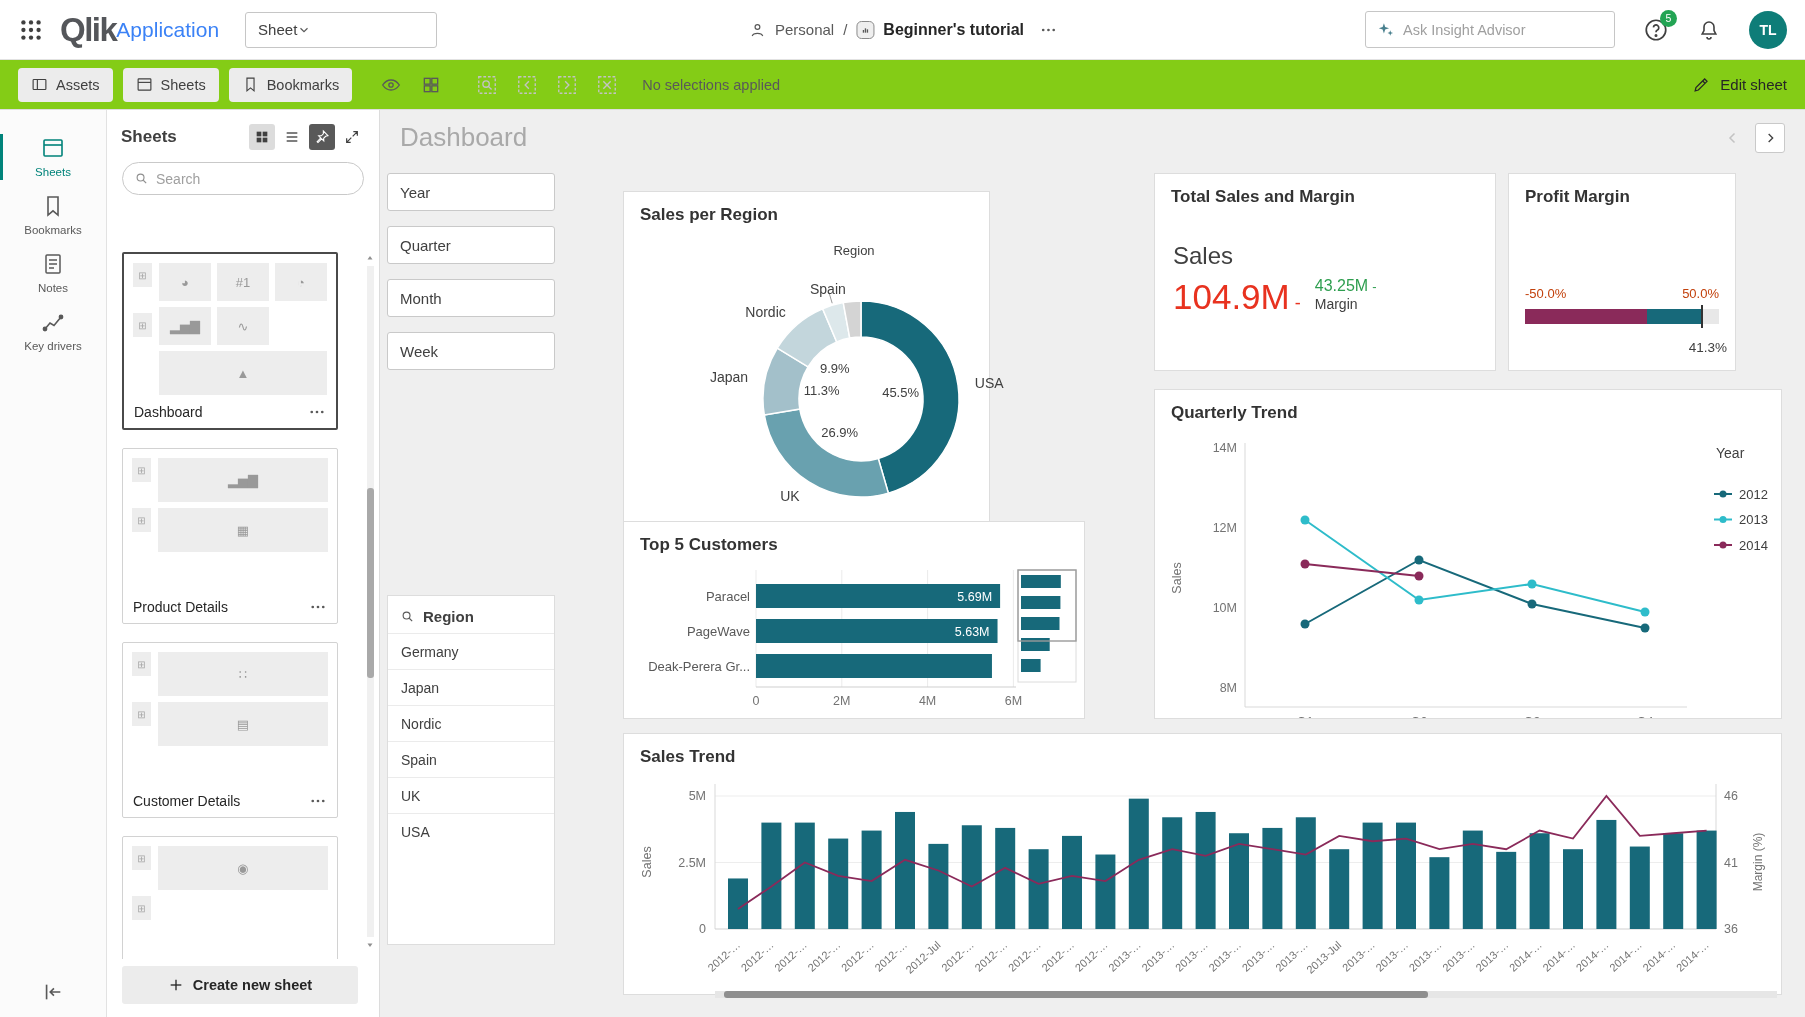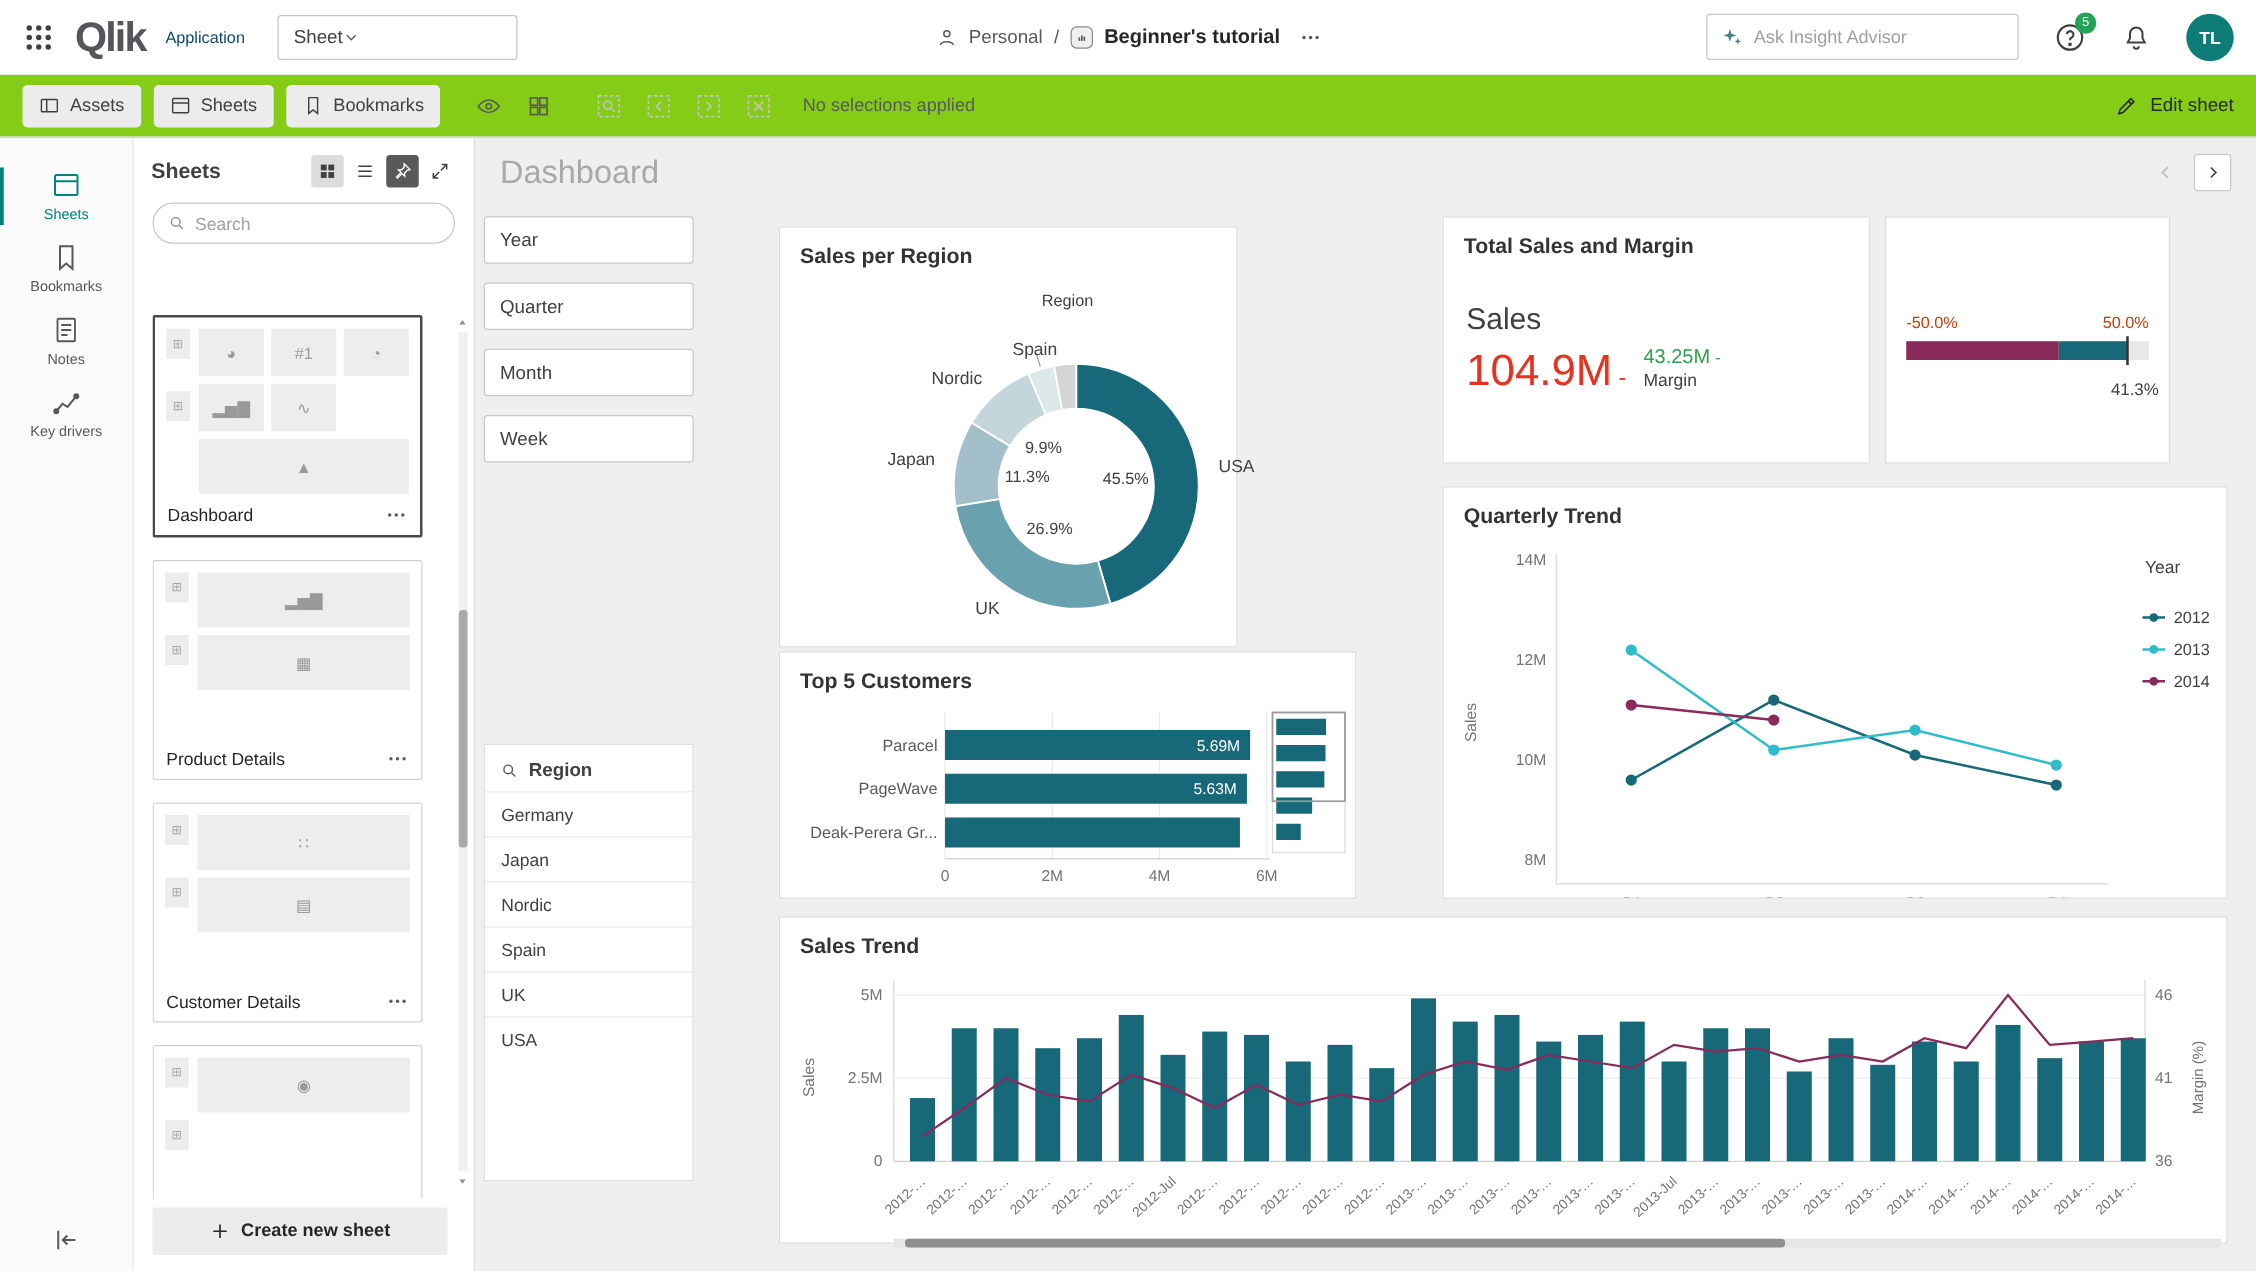--- a/index.html
+++ b/index.html
@@ -8,21 +8,21 @@
   svg{display:block}
   svg text{font-family:"Liberation Sans",sans-serif}
   .icon{display:inline-flex;align-items:center;justify-content:center}
   .icon svg{width:100%;height:100%}
 
   
   .topbar{height:60px;display:flex;align-items:center;border-bottom:1px solid #e2e2e2;
     padding:0 18px;position:relative;background:#fff;z-index:5}
   .launcher{width:26px;height:26px;color:#404040;cursor:pointer}
   .logo{font-size:33px;font-weight:700;letter-spacing:-1.5px;color:#54565a;margin-left:16px}
-  .app-label{font-size:13px;color:#0c4a6e;margin-left:16px}
+  .app-label{font-size:21px;color:#3b82f6;margin-left:0}
   .sheet-select{margin-left:26px;width:192px;height:36px;border:1px solid #c6c6c6;border-radius:3px;
     display:flex;align-items:center;padding:0 10px 0 12px;font-size:15px;cursor:pointer}
   .sheet-select .icon{width:14px;height:14px;color:#595959}
   .topbar-center{position:absolute;left:50%;top:0;height:100%;transform:translateX(-50%);
     display:flex;align-items:center;gap:9px;font-size:15px;color:#595959;white-space:nowrap}
   .topbar-center .icon{width:18px;height:18px;color:#595959}
   .app-chip{width:26px;height:26px;border-radius:5px;background:#efefef;border:1px solid #8a8a8a;color:#595959;padding:4px}
   .app-title{font-size:16px;font-weight:700;color:#262626}
   .more-dots{width:22px;height:22px;color:#595959;margin-left:6px;cursor:pointer}
   .topbar-right{margin-left:auto;display:flex;align-items:center;gap:28px}
@@ -516,21 +516,21 @@
     </div>
     <div class="canvas">
 
       <div id="filter-buttons">
           <div class="filter-btn" style="top: 8px;">Year</div>
           <div class="filter-btn" style="top: 61px;">Quarter</div>
           <div class="filter-btn" style="top: 114px;">Month</div>
           <div class="filter-btn" style="top: 167px;">Week</div>
         </div>
 
-      <div class="panel" style="left:243px;top:16px;width:367px;height:337px">
+      <div class="panel" style="left:243px;top:26px;width:367px;height:337px">
         <div class="panel-title">Sales per Region</div>
         <div class="chart-body">
             <svg width="460" height="297" viewBox="0 0 460 297">
               <text x="230" y="25" font-size="13" fill="#404040" text-anchor="middle">Region</text>
               <path d="M237,71A98,98 0 0 1 264.34112839184445,263.10878119634043L254.2974485744322,228.53820851197048A62,62 0 0 0 237,107Z" fill="#17697a" stroke="#fff" stroke-width="1.5"></path>
               <text x="276.6009463086623" y="167.3639507224967" font-size="13" fill="#404040" text-anchor="middle">45.5%</text>
               <text x="350.8527206374041" y="157.796358327178" font-size="14" fill="#404040" text-anchor="start">USA</text>
               <path d="M264.34112839184445,263.10878119634043A98,98 0 0 1 140.30477746762892,184.93844218909865L175.82547145911218,179.08350424208282A62,62 0 0 0 254.2974485744322,228.53820851197048Z" fill="#69a1af" stroke="#fff" stroke-width="1.5"></path>
               <text x="215.67313517051247" y="206.8402842267137" font-size="13" fill="#404040" text-anchor="middle">26.9%</text>
               <text x="175.68526361522333" y="271.2908171518019" font-size="14" fill="#404040" text-anchor="end">UK</text>
@@ -588,20 +588,21 @@
             <span class="kpi-main"><span>104.9M</span><span class="kpi-dash">-</span></span>
             <span class="kpi-side">
               <span class="kpi-secondary"><span>43.25M</span><span class="kpi-dash2">-</span></span>
               <span class="kpi-sec-label">Margin</span>
             </span>
           </div>
         </div>
       </div>
 
       <div class="panel" style="left:1128px;top:8px;width:228px;height:198px">
+        <div class="panel-title">Profit Margin</div>
         <div class="chart-body gauge-body">
             <div class="gauge-labels">
               <span>-50.0%</span>
               <span>50.0%</span>
             </div>
             <div class="gauge-track">
               <div class="gauge-seg" style="left: 0px; width: 63%; background: rgb(138, 42, 90);"></div>
               <div class="gauge-seg" style="left: 63%; width: 28.3%; background: rgb(23, 105, 122);"></div>
               <div class="gauge-tick" style="left: calc(91.3% - 1px);"></div>
             </div>

